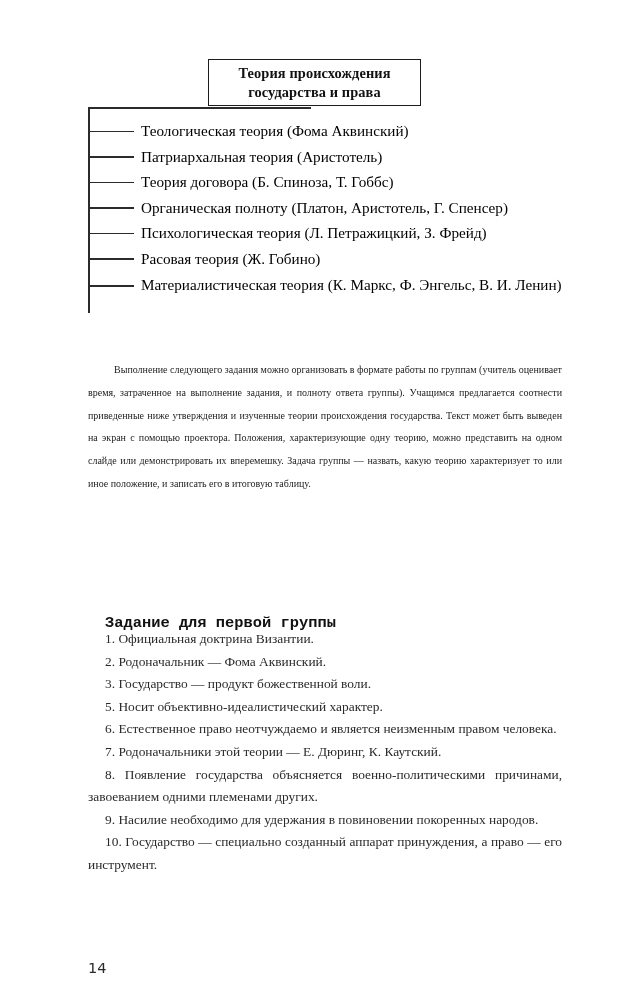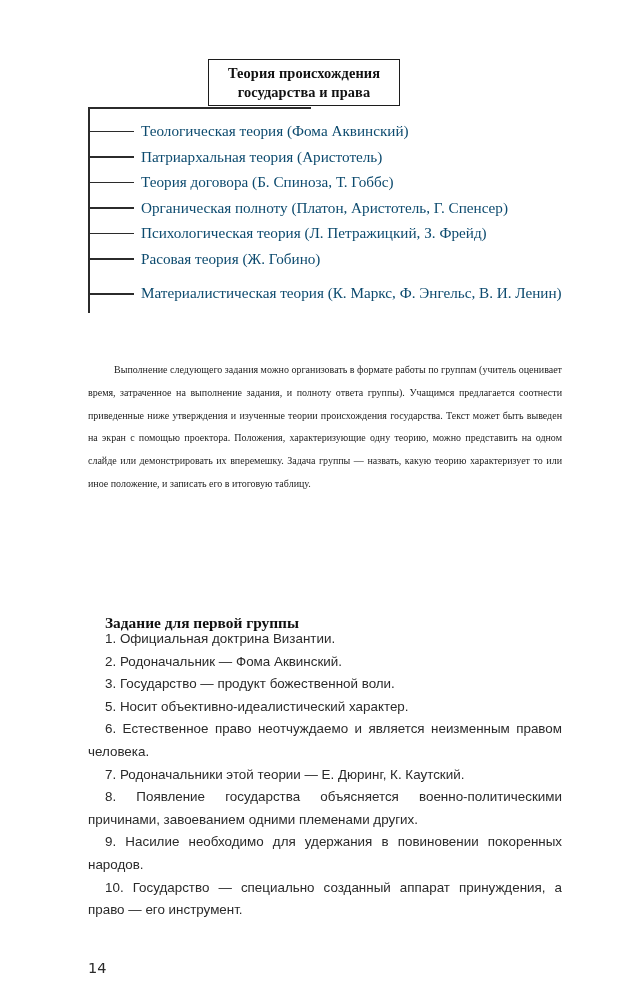--- a/index.html
+++ b/index.html
@@ -29,21 +29,21 @@
     left: 0;
     top: 0;
     width: 625px;
     height: 340px;
   }
 
   .title-box {
     position: absolute;
     left: 208px;
     top: 59px;
-    width: 192px;
+    width: 213px;
     height: 47px;
     box-sizing: border-box;
     border: 1.6px solid #1c1c1c;
     background: #ffffff;
     display: flex;
     align-items: center;
     justify-content: center;
     z-index: 3;
   }
   .title-box .title-text {
@@ -86,28 +86,27 @@
     margin: 0;
     padding: 0;
     list-style: none;
   }
   .branch {
     position: relative;
     min-height: 25.5px;
     padding-left: 53px;
     font-size: 15.2px;
     line-height: 25.5px;
-    color: #0c4a6e;
+    color: #000000;
     white-space: nowrap;
   }
   .branch.wrap {
     white-space: normal;
     line-height: 23px;
     padding-top: 2px;
-    margin-top: 8px;
   }
   .branch .connector {
     position: absolute;
     left: 0;
     top: 12.5px;
     width: 46px;
     height: 1.5px;
     background: #2b2b2b;
   }
   .branch.wrap .connector {
@@ -129,37 +128,37 @@
     text-indent: 26px;
     color: #1c1c1c;
     hyphens: manual;
   }
 
   
   .task-heading {
     position: absolute;
     left: 105px;
     top: 600px;
-    font-family: Liberation Serif, serif;
+    font-family: Liberation Mono, monospace;
     font-weight: bold;
     font-size: 15.4px;
     line-height: 20px;
     color: #111111;
   }
 
   
   .task-list {
     position: absolute;
     left: 88px;
     top: 628px;
     width: 474px;
     margin: 0;
     padding: 0;
     list-style: none;
-    font-family: Liberation Sans, sans-serif;
+    font-family: Liberation Serif, serif;
     font-size: 13.4px;
     line-height: 22.6px;
     color: #2a2a2a;
   }
   .task-item {
     text-align: justify;
     text-indent: 17px;
     margin: 0;
     padding: 0;
   }

